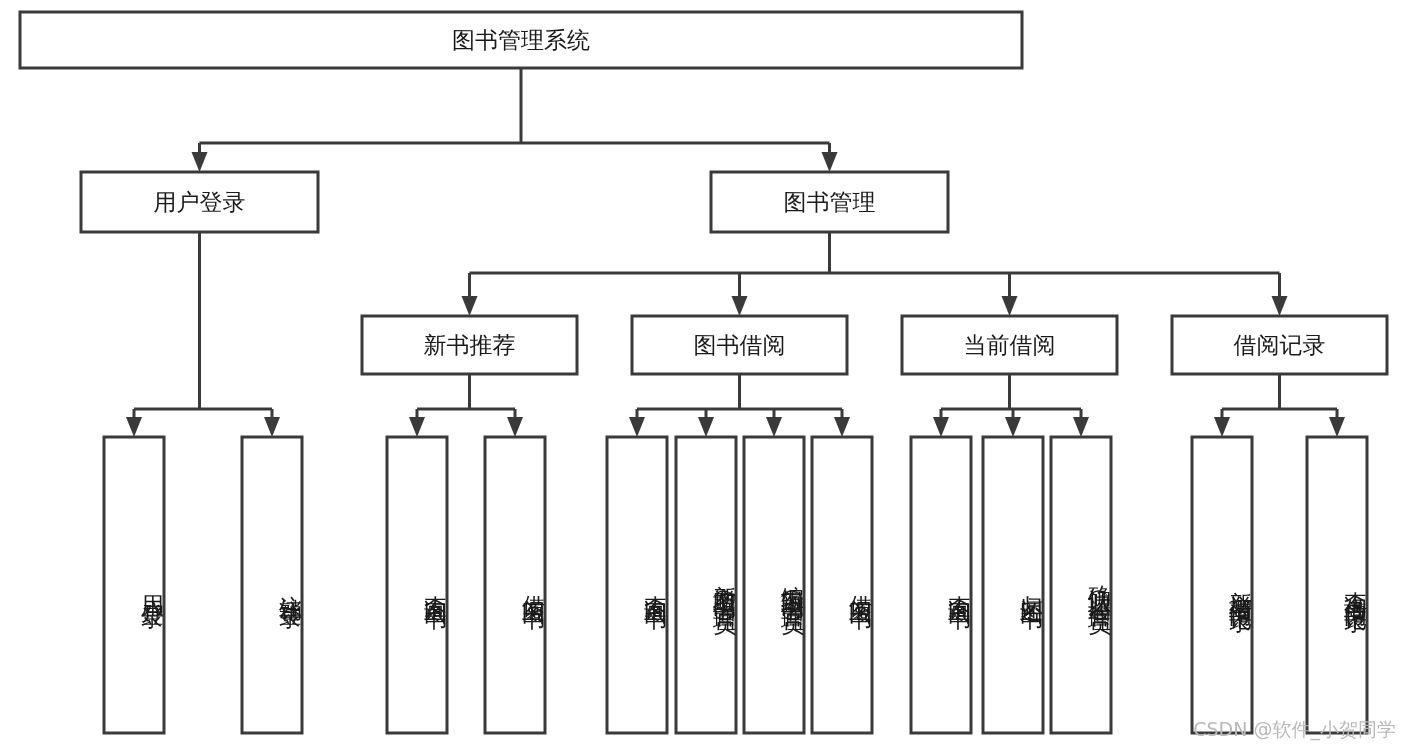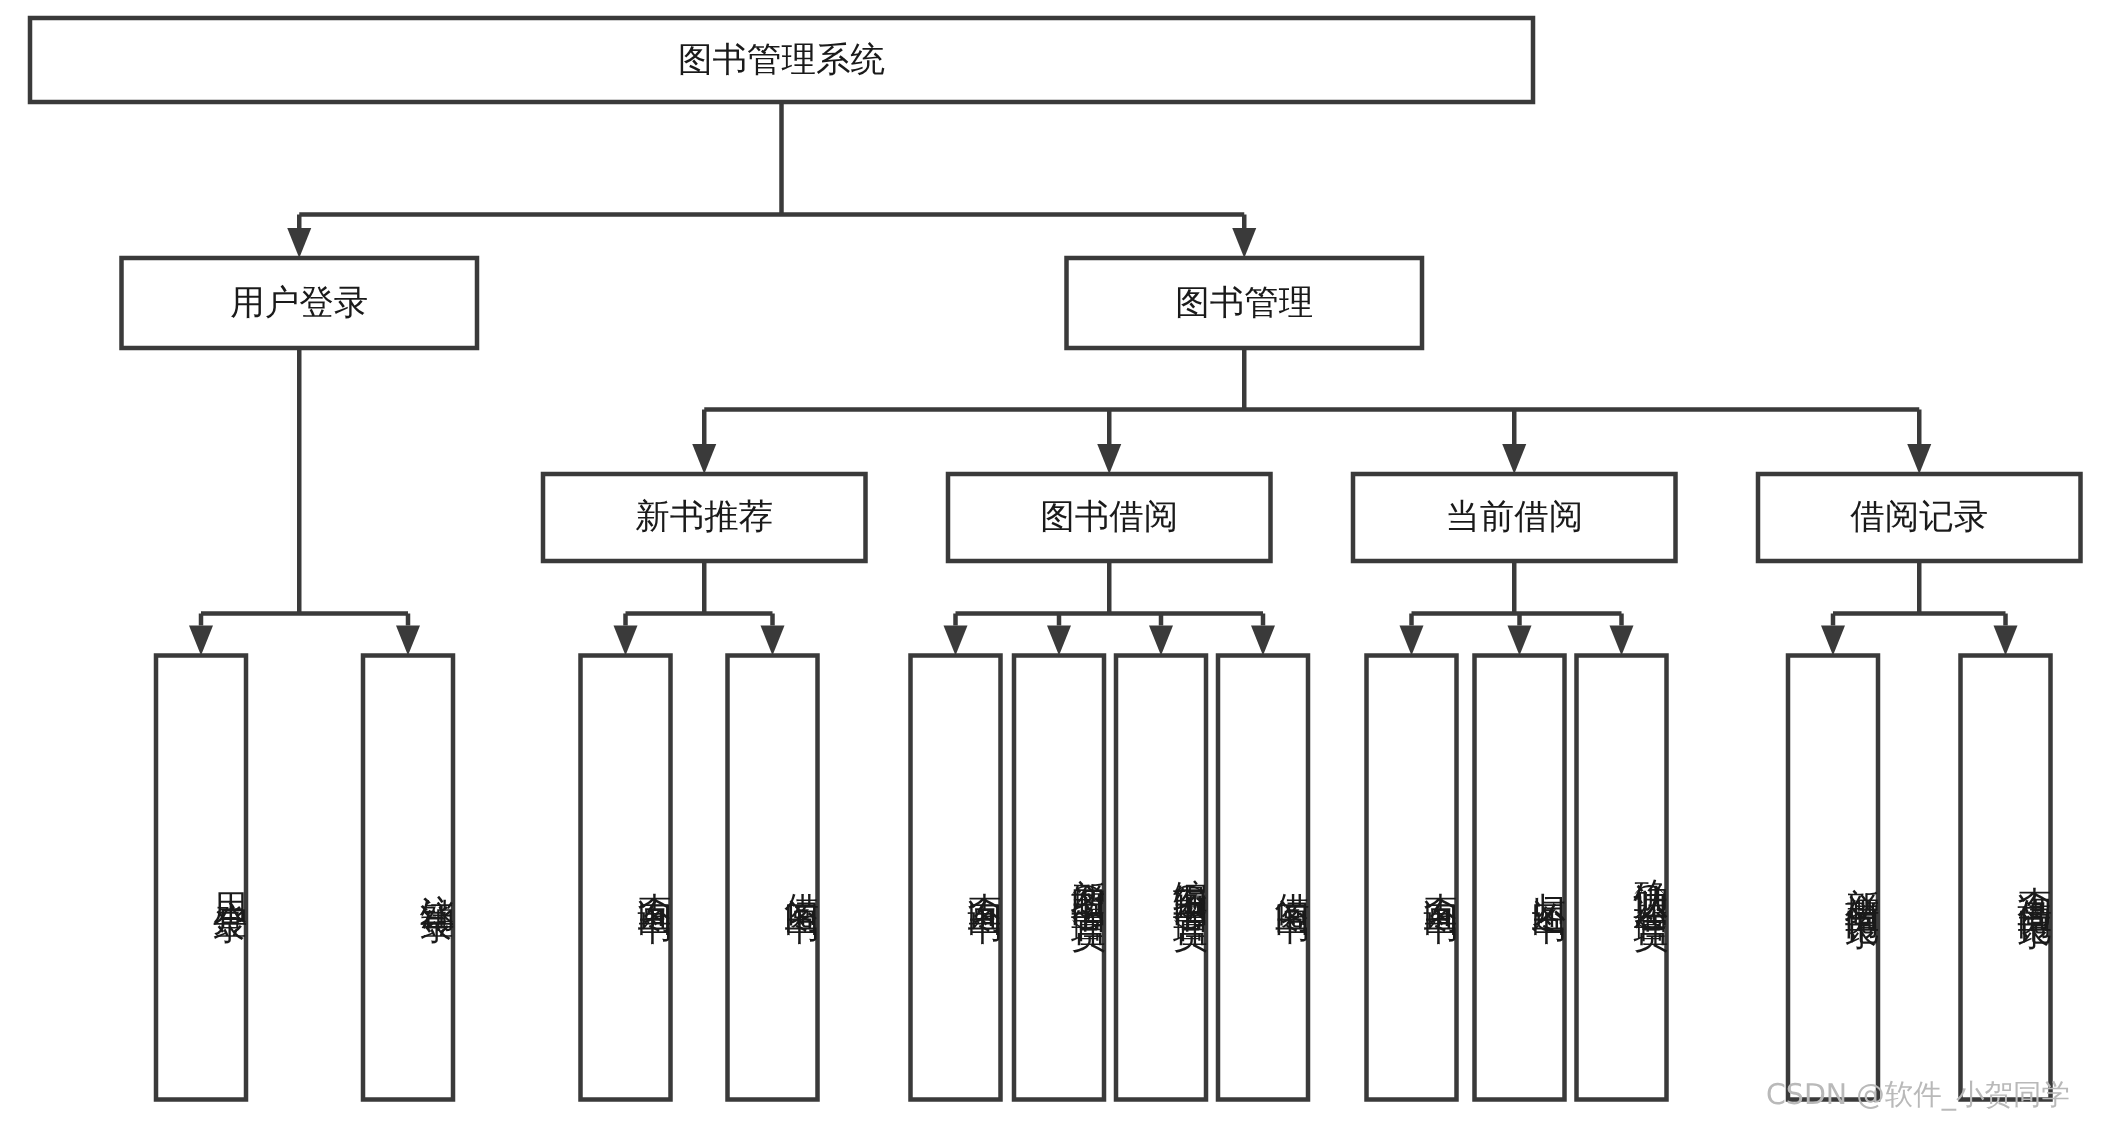--- a/index.html
+++ b/index.html
@@ -62,21 +62,21 @@
     font-size: 23px;
     line-height: 1.0;
     color: #1a1a1a;
     letter-spacing: 4px;
     text-align: center;
     white-space: nowrap;
     pointer-events: none;
   }
   .watermark {
     position: absolute;
-    right: 24px;
+    right: 8px;
     bottom: 4px;
     font-family: "DejaVu Sans", "Liberation Sans", sans-serif;
     font-size: 19px;
     color: #b9b9b9;
     white-space: nowrap;
     user-select: none;
   }
 </style>
 </head>
 <body>

